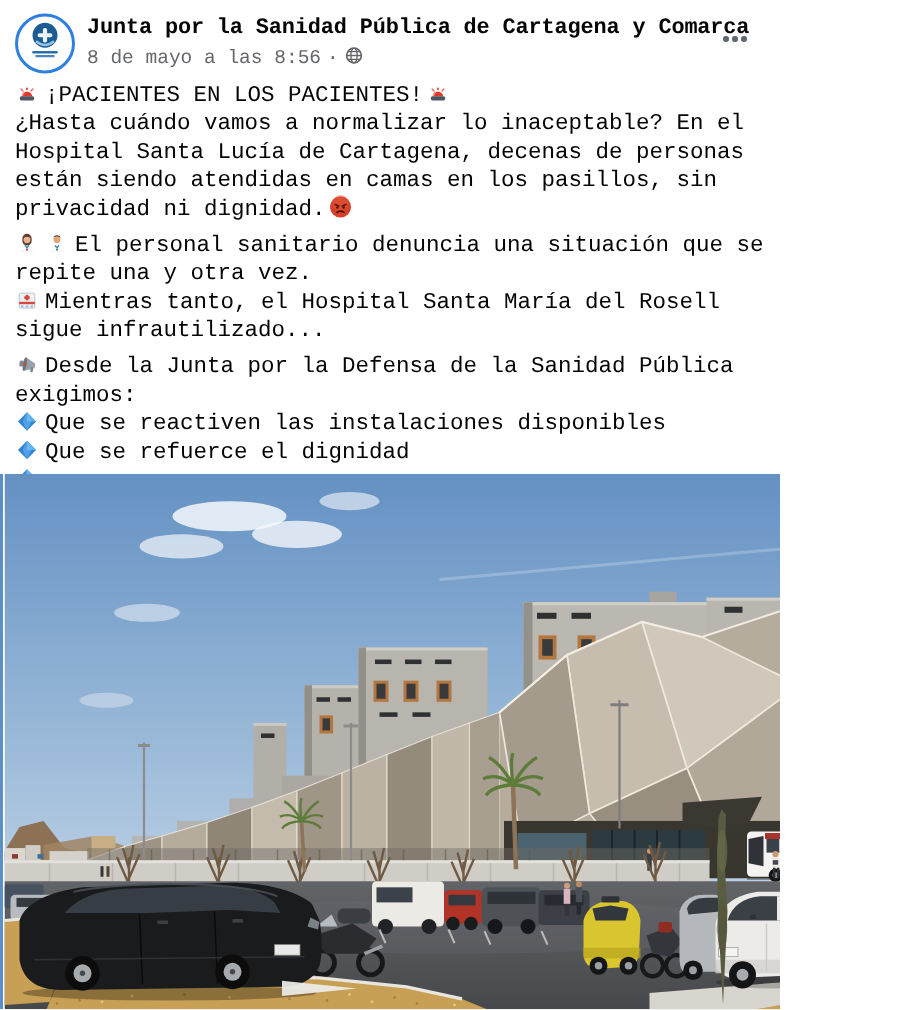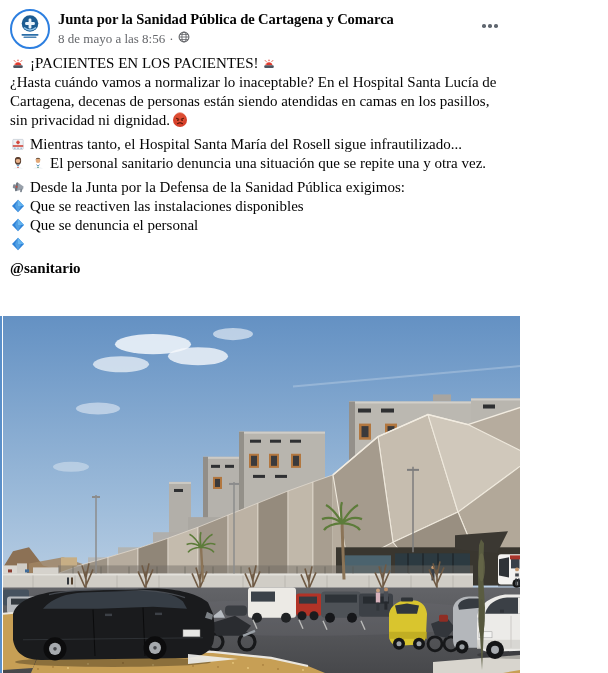--- a/index.html
+++ b/index.html
@@ -1,18 +1,18 @@
 <!DOCTYPE html>
 <html><head>
 <meta charset="utf-8">
 <style>
   html,body{margin:0;padding:0;background:#ffffff;}
   #post-card{
     position:relative;width:520px;height:673px;background:#fff;overflow:hidden;
-    font-family:Liberation Serif, serif;color:#050505;
+    font-family:Liberation Mono, monospace;color:#050505;
   }
   
   .hdr{position:relative;padding:9px 16px 2px 10px;display:flex;align-items:flex-start;}
   .avatar{width:40px;height:40px;border-radius:50%;border:2px solid #2d7fe0;background:#fff;
           box-sizing:border-box;display:flex;align-items:center;justify-content:center;flex:0 0 auto;cursor:pointer;}
   .hmeta{margin-left:8px;padding-top:1px;}
   .pname{font-size:14.6px;font-weight:700;letter-spacing:-0.1px;line-height:19px;cursor:pointer;}
   .sub{display:flex;align-items:flex-start;gap:4px;font-size:13px;color:#65676B;margin-top:2px;cursor:pointer;}
   .sub .sep{color:#65676B;}
   .more-btn{position:absolute;right:16px;top:16px;width:28px;height:20px;display:flex;gap:2.5px;
@@ -92,63 +92,63 @@
               <circle cx="8" cy="8" r="7" fill="#d6402a"></circle>
               <circle cx="8" cy="5.5" r="5.4" fill="#e25538" opacity="0.55"></circle>
               <path d="M4.4,6.3 L6.8,7.3 M11.6,6.3 L9.2,7.3" stroke="#5f1606" stroke-width="1.1" stroke-linecap="round"></path>
               <circle cx="5.9" cy="8.3" r="0.8" fill="#491104"></circle>
               <circle cx="10.1" cy="8.3" r="0.8" fill="#491104"></circle>
               <path d="M5.6,11.6 Q8,10 10.4,11.6" stroke="#491104" stroke-width="1.1" fill="none" stroke-linecap="round"></path>
             </svg></span></div>
       </div>
       <div class="para">
         <div class="line"><span class="em"><svg viewBox="0 0 16 16">
-              <rect x="2.8" y="3.4" width="10.4" height="10" rx="0.8" fill="#eef1f4" stroke="#b7c0ca" stroke-width="0.6"></rect>
-              <rect x="2.8" y="9.2" width="10.4" height="1.6" fill="#d2483d"></rect>
-              <rect x="7.1" y="4.6" width="1.8" height="3.6" fill="#d2483d"></rect>
-              <rect x="6.2" y="5.5" width="3.6" height="1.8" fill="#d2483d"></rect>
-              <rect x="4" y="11.6" width="1.6" height="1.3" fill="#9db8d2"></rect>
-              <rect x="7.2" y="11.6" width="1.6" height="1.3" fill="#9db8d2"></rect>
-              <rect x="10.4" y="11.6" width="1.6" height="1.3" fill="#9db8d2"></rect>
-            </svg></span><span>Mientras tanto, el Hospital Santa María del Rosell sigue infrautilizado...</span></div>
-        <div class="line"><span class="em"><svg viewBox="0 0 16 16">
               <path d="M4.9,5 a3.1,3.1 0 0 1 6.2,0 l0,1.6 a3.1,3.1 0 0 1 -6.2,0 Z" fill="#5c4030"></path>
               <circle cx="8" cy="5.8" r="2.3" fill="#eab38c"></circle>
               <path d="M5.6,4.6 Q8,3.2 10.4,4.6 L10.4,3.8 A2.7,2.7 0 0 0 5.6,3.8 Z" fill="#5c4030"></path>
               <path d="M2.8,14 Q8,8.6 13.2,14 Z" fill="#f5f7f9"></path>
               <path d="M6.6,9.6 L8,11.2 L9.4,9.6" stroke="#3f7fb5" stroke-width="0.9" fill="none"></path>
               <circle cx="8" cy="12.4" r="0.7" fill="#c23b2e"></circle>
             </svg></span><span class="em"><svg viewBox="0 0 16 16">
               <path d="M5.5,4.4 a2.7,2.5 0 0 1 5,0 Z" fill="#3e2d1e"></path>
               <circle cx="8" cy="5.8" r="2.3" fill="#e3a878"></circle>
               <path d="M2.8,14 Q8,8.6 13.2,14 Z" fill="#f5f7f9"></path>
               <path d="M6.6,9.6 L8,11.2 L9.4,9.6" stroke="#3f7fb5" stroke-width="0.9" fill="none"></path>
               <circle cx="8" cy="12.4" r="0.7" fill="#3a8a5f"></circle>
             </svg></span><span>El personal sanitario denuncia una situación que se repite una y otra vez.</span></div>
+        <div class="line"><span class="em"><svg viewBox="0 0 16 16">
+              <rect x="2.8" y="3.4" width="10.4" height="10" rx="0.8" fill="#eef1f4" stroke="#b7c0ca" stroke-width="0.6"></rect>
+              <rect x="2.8" y="9.2" width="10.4" height="1.6" fill="#d2483d"></rect>
+              <rect x="7.1" y="4.6" width="1.8" height="3.6" fill="#d2483d"></rect>
+              <rect x="6.2" y="5.5" width="3.6" height="1.8" fill="#d2483d"></rect>
+              <rect x="4" y="11.6" width="1.6" height="1.3" fill="#9db8d2"></rect>
+              <rect x="7.2" y="11.6" width="1.6" height="1.3" fill="#9db8d2"></rect>
+              <rect x="10.4" y="11.6" width="1.6" height="1.3" fill="#9db8d2"></rect>
+            </svg></span><span>Mientras tanto, el Hospital Santa María del Rosell sigue infrautilizado...</span></div>
       </div>
       <div class="para">
         <div class="line"><span class="em"><svg viewBox="0 0 16 16">
               <g transform="rotate(10 8 8)">
                 <path d="M13.4,6.6 L6.6,3.4 L6.6,12.6 L13.4,9.4 Z" fill="#99a1ab"></path>
                 <ellipse cx="6.5" cy="8" rx="1.3" ry="4.6" fill="#6e7680"></ellipse>
                 <rect x="2.9" y="6" width="2.7" height="4" rx="1" fill="#818a94"></rect>
                 <rect x="10.8" y="9.2" width="1.8" height="3.4" rx="0.8" fill="#7c8590"></rect>
                 <circle cx="6.5" cy="8" r="1" fill="#c8493c"></circle>
               </g>
             </svg></span><span>Desde la Junta por la Defensa de la Sanidad Pública exigimos:</span></div>
         <div class="line"><span class="em"><svg viewBox="0 0 16 16">
               <path d="M8,1.8 L14,8 L8,14.2 L2,8 Z" fill="#2f83d8"></path>
               <path d="M8,1.8 L14,8 L8,8 Z" fill="#5fb0ef"></path>
               <path d="M8,1.8 L11,8 L8,14.2 L5,8 Z" fill="#7cc4f5" opacity="0.45"></path>
             </svg></span><span>Que se reactiven las instalaciones disponibles</span></div>
         <div class="line"><span class="em"><svg viewBox="0 0 16 16">
               <path d="M8,1.8 L14,8 L8,14.2 L2,8 Z" fill="#2f83d8"></path>
               <path d="M8,1.8 L14,8 L8,8 Z" fill="#5fb0ef"></path>
               <path d="M8,1.8 L11,8 L8,14.2 L5,8 Z" fill="#7cc4f5" opacity="0.45"></path>
-            </svg></span><span>Que se denuncia el personal</span></div>
+            </svg></span><span>Que se refuerce el dignidad</span></div>
         <div class="line"><span class="em"><svg viewBox="0 0 16 16">
               <path d="M8,1.8 L14,8 L8,14.2 L2,8 Z" fill="#2f83d8"></path>
               <path d="M8,1.8 L14,8 L8,8 Z" fill="#5fb0ef"></path>
               <path d="M8,1.8 L11,8 L8,14.2 L5,8 Z" fill="#7cc4f5" opacity="0.45"></path>
             </svg></span></div>
       </div>
       <div class="para">
         <div class="line bold"><span>@sanitario</span></div>
       </div>
     </div>

